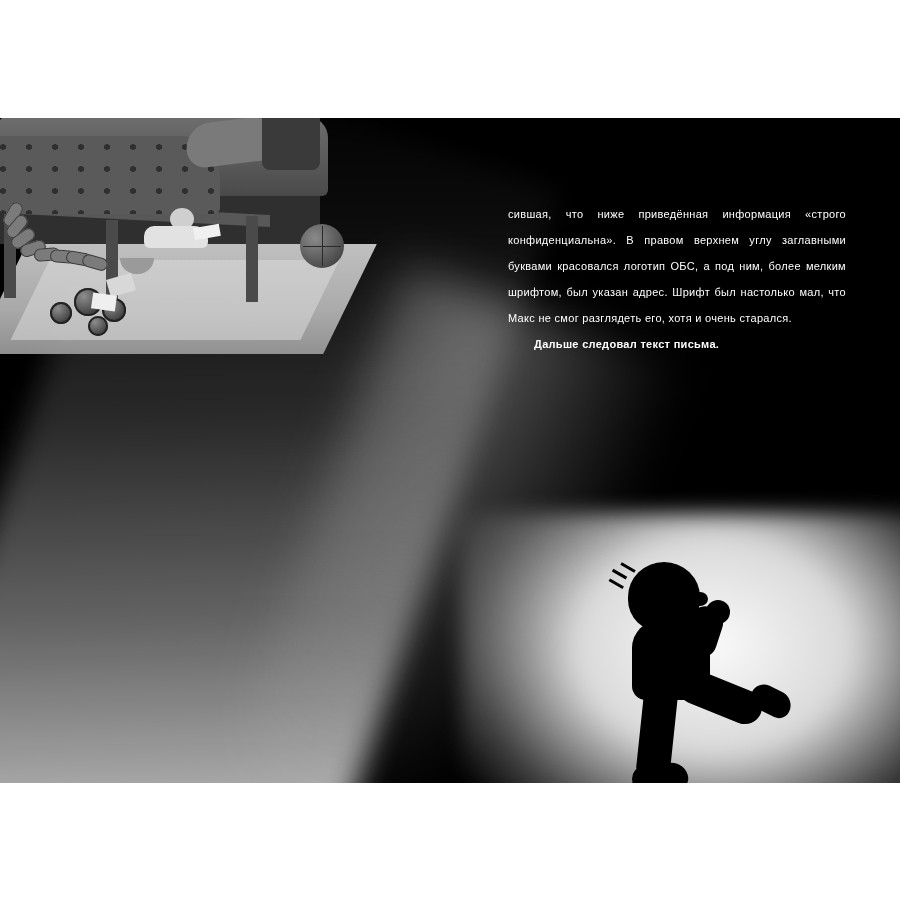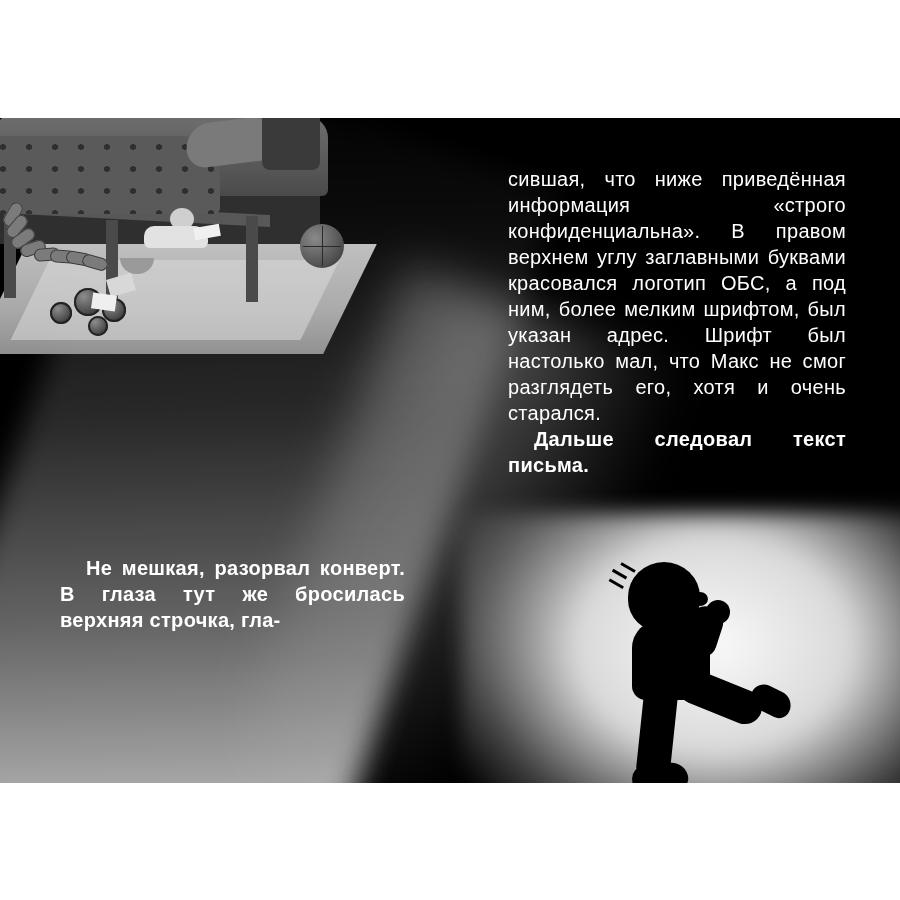--- a/index.html
+++ b/index.html
@@ -397,25 +397,26 @@
     background: #000;
     border-radius: 14px 18px 10px 10px;
     transform: rotate(-6deg);
   }
 
   
   .textblock {
     position: absolute;
     color: #ffffff;
     font-family: "Liberation Sans", sans-serif;
-    font-size: 20px;
+    font-size: 11px;
     line-height: 26px;
     text-align: justify;
     letter-spacing: 0.3px;
     z-index: 20;
+    margin-top: 35px;
   }
   .textblock p {
     margin: 0;
   }
   .textblock p.indent {
     text-indent: 26px;
     font-weight: bold;
   }
   #text-right {
     left: 508px;
@@ -493,17 +494,16 @@
       <div class="sil-shoe1"></div>
       <div class="sil-shoe2"></div>
     </div>
 
     <div class="textblock" id="text-right">
       <p>сившая, что ниже приведённая информация «строго конфиденциальна». В правом верхнем углу заглавными буквами красовался логотип ОБС, а под ним, более мелким шрифтом, был указан адрес. Шрифт был настолько мал, что Макс не смог разглядеть его, хотя и очень старался.</p>
       <p class="indent">Дальше следовал текст письма.</p>
     </div>
 
     <div class="textblock" id="text-left">
-      <p class="indent">Не мешкая, разорвал конверт. В глаза тут же бросилась верхняя строчка, гла-</p>
     </div>
 
   </div>
 </div>
 
 </body></html>

